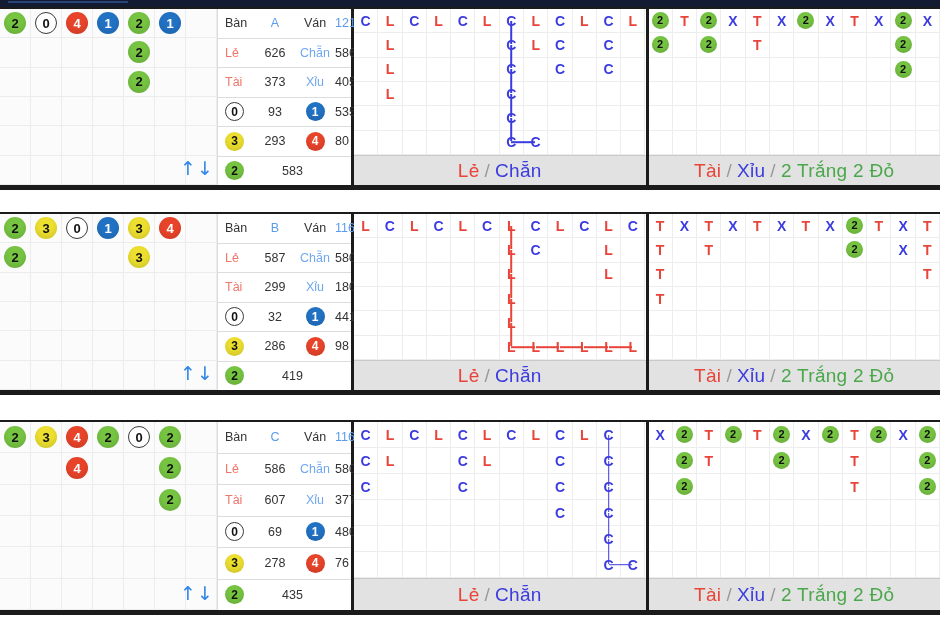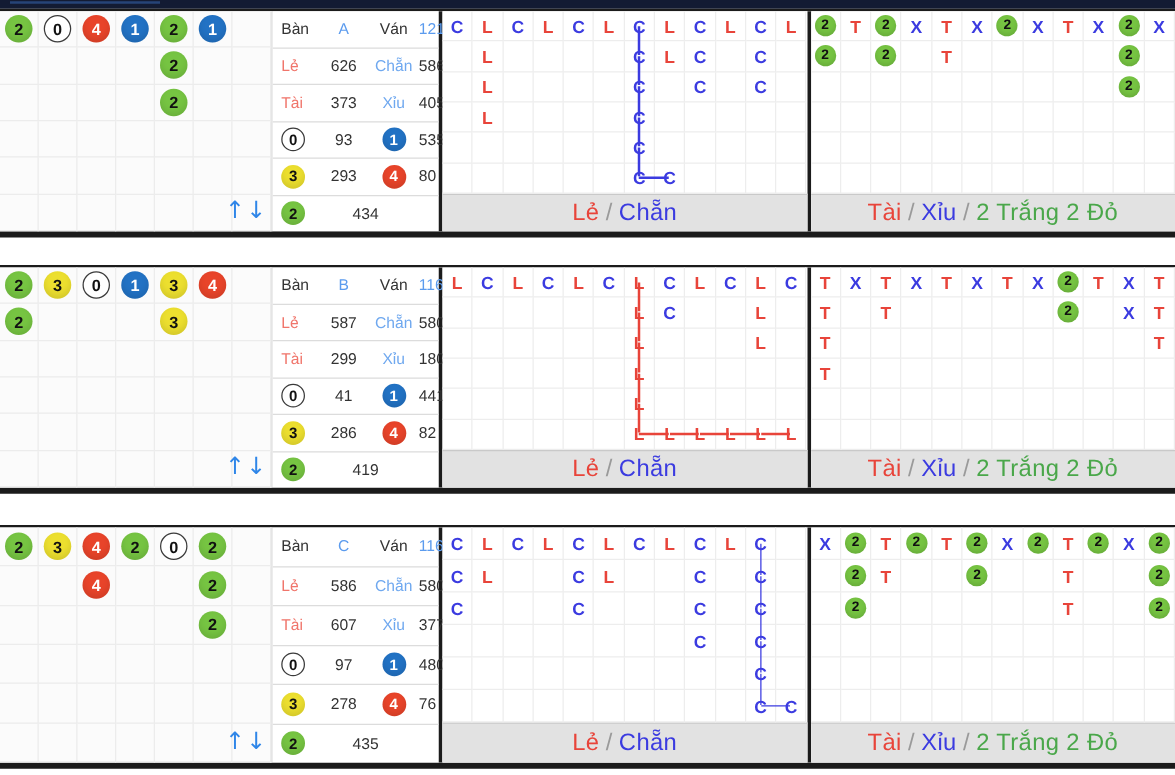--- a/index.html
+++ b/index.html
@@ -267,21 +267,21 @@
             <span class="ic lbl2 t-dark">293</span>
             <div class="ic lbl2">
               <div class="minibead bead r">4</div>
             </div>
             <span class="ic val t-dark">80</span>
           </div>
           <div class="info-row">
             <div class="ic lbl">
               <div class="minibead bead g">2</div>
             </div>
-            <span class="wide-val">434</span>
+            <span class="wide-val">583</span>
           </div>
         </div>
         <div class="road">
           <div class="road-grid">
             <div class="rcell">
               <span class="mk-C" style="position: relative;">C</span>
             </div>
             <div class="rcell">
               <span class="mk-L" style="position: relative;">L</span>
             </div>
@@ -614,35 +614,35 @@
           <div class="info-row">
             <span class="ic lbl t-red">Tài</span>
             <span class="ic lbl2 t-dark">299</span>
             <span class="ic lbl2 t-blue2">Xỉu</span>
             <span class="ic val t-dark">180</span>
           </div>
           <div class="info-row">
             <div class="ic lbl">
               <div class="minibead bead w">0</div>
             </div>
-            <span class="ic lbl2 t-dark">41</span>
+            <span class="ic lbl2 t-dark">32</span>
             <div class="ic lbl2">
               <div class="minibead bead b">1</div>
             </div>
             <span class="ic val t-dark">441</span>
           </div>
           <div class="info-row">
             <div class="ic lbl">
               <div class="minibead bead y">3</div>
             </div>
             <span class="ic lbl2 t-dark">286</span>
             <div class="ic lbl2">
               <div class="minibead bead r">4</div>
             </div>
-            <span class="ic val t-dark">82</span>
+            <span class="ic val t-dark">98</span>
           </div>
           <div class="info-row">
             <div class="ic lbl">
               <div class="minibead bead g">2</div>
             </div>
             <span class="wide-val">419</span>
           </div>
         </div>
         <div class="road">
           <div class="road-grid">
@@ -991,21 +991,21 @@
           <div class="info-row">
             <span class="ic lbl t-red">Tài</span>
             <span class="ic lbl2 t-dark">607</span>
             <span class="ic lbl2 t-blue2">Xỉu</span>
             <span class="ic val t-dark">377</span>
           </div>
           <div class="info-row">
             <div class="ic lbl">
               <div class="minibead bead w">0</div>
             </div>
-            <span class="ic lbl2 t-dark">97</span>
+            <span class="ic lbl2 t-dark">69</span>
             <div class="ic lbl2">
               <div class="minibead bead b">1</div>
             </div>
             <span class="ic val t-dark">480</span>
           </div>
           <div class="info-row">
             <div class="ic lbl">
               <div class="minibead bead y">3</div>
             </div>
             <span class="ic lbl2 t-dark">278</span>

